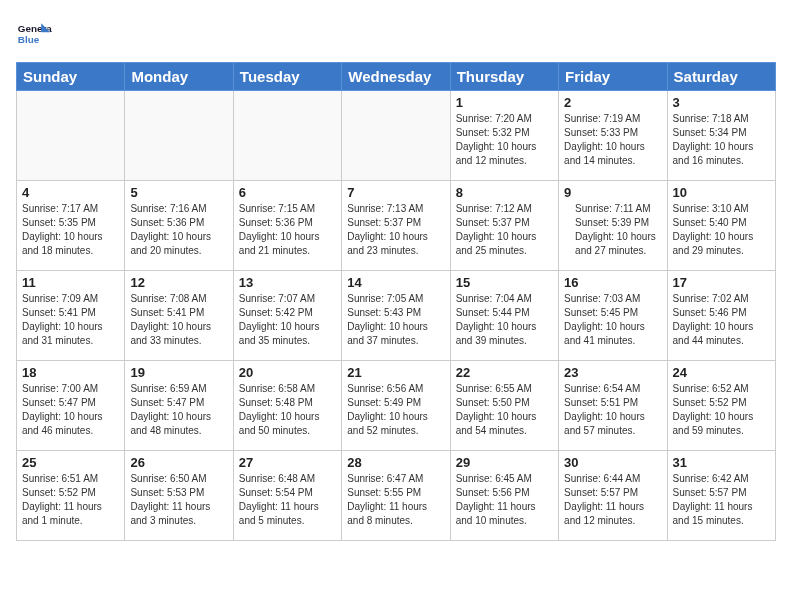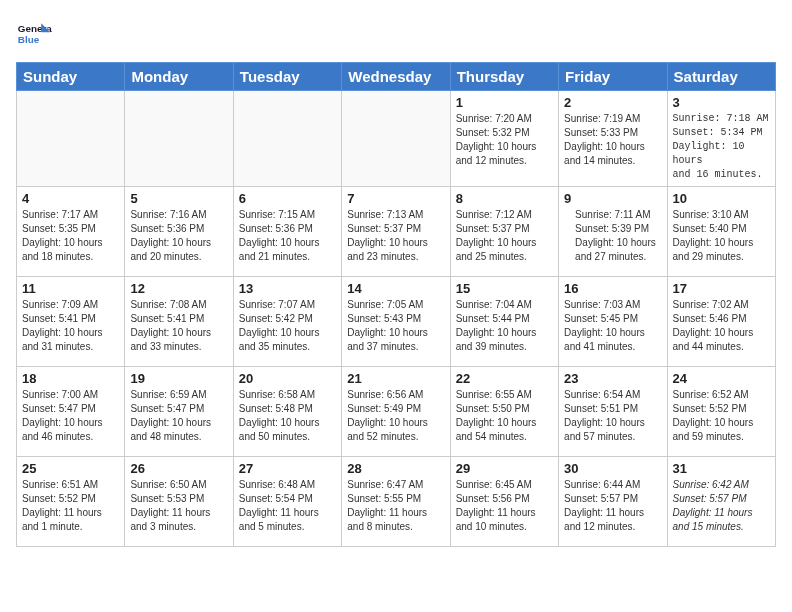--- a/index.html
+++ b/index.html
@@ -137,21 +137,21 @@
         </td>
         <td>
           <span class="day-num">2</span>
           <div class="day-info" style="white-space: pre-line;">Sunrise: 7:19 AM
 Sunset: 5:33 PM
 Daylight: 10 hours
 and 14 minutes.</div>
         </td>
         <td>
           <span class="day-num">3</span>
-          <div class="day-info" style="white-space: pre-line; font-family: Liberation Mono, monospace;">Sunrise: 7:18 AM
+          <div class="day-info" style="white-space: pre-line;">Sunrise: 7:18 AM
 Sunset: 5:34 PM
 Daylight: 10 hours
 and 16 minutes.</div>
         </td>
       </tr>
       <tr class="week-row">
         <td>
           <span class="day-num">4</span>
           <div class="day-info" style="white-space: pre-line;">Sunrise: 7:17 AM
 Sunset: 5:35 PM
@@ -341,20 +341,20 @@
         </td>
         <td>
           <span class="day-num">30</span>
           <div class="day-info" style="white-space: pre-line;">Sunrise: 6:44 AM
 Sunset: 5:57 PM
 Daylight: 11 hours
 and 12 minutes.</div>
         </td>
         <td>
           <span class="day-num">31</span>
-          <div class="day-info" style="white-space: pre-line; font-style: italic;">Sunrise: 6:42 AM
+          <div class="day-info" style="white-space: pre-line;">Sunrise: 6:42 AM
 Sunset: 5:57 PM
 Daylight: 11 hours
 and 15 minutes.</div>
         </td>
       </tr>
     </tbody>
 </table>
 
 </body></html>

